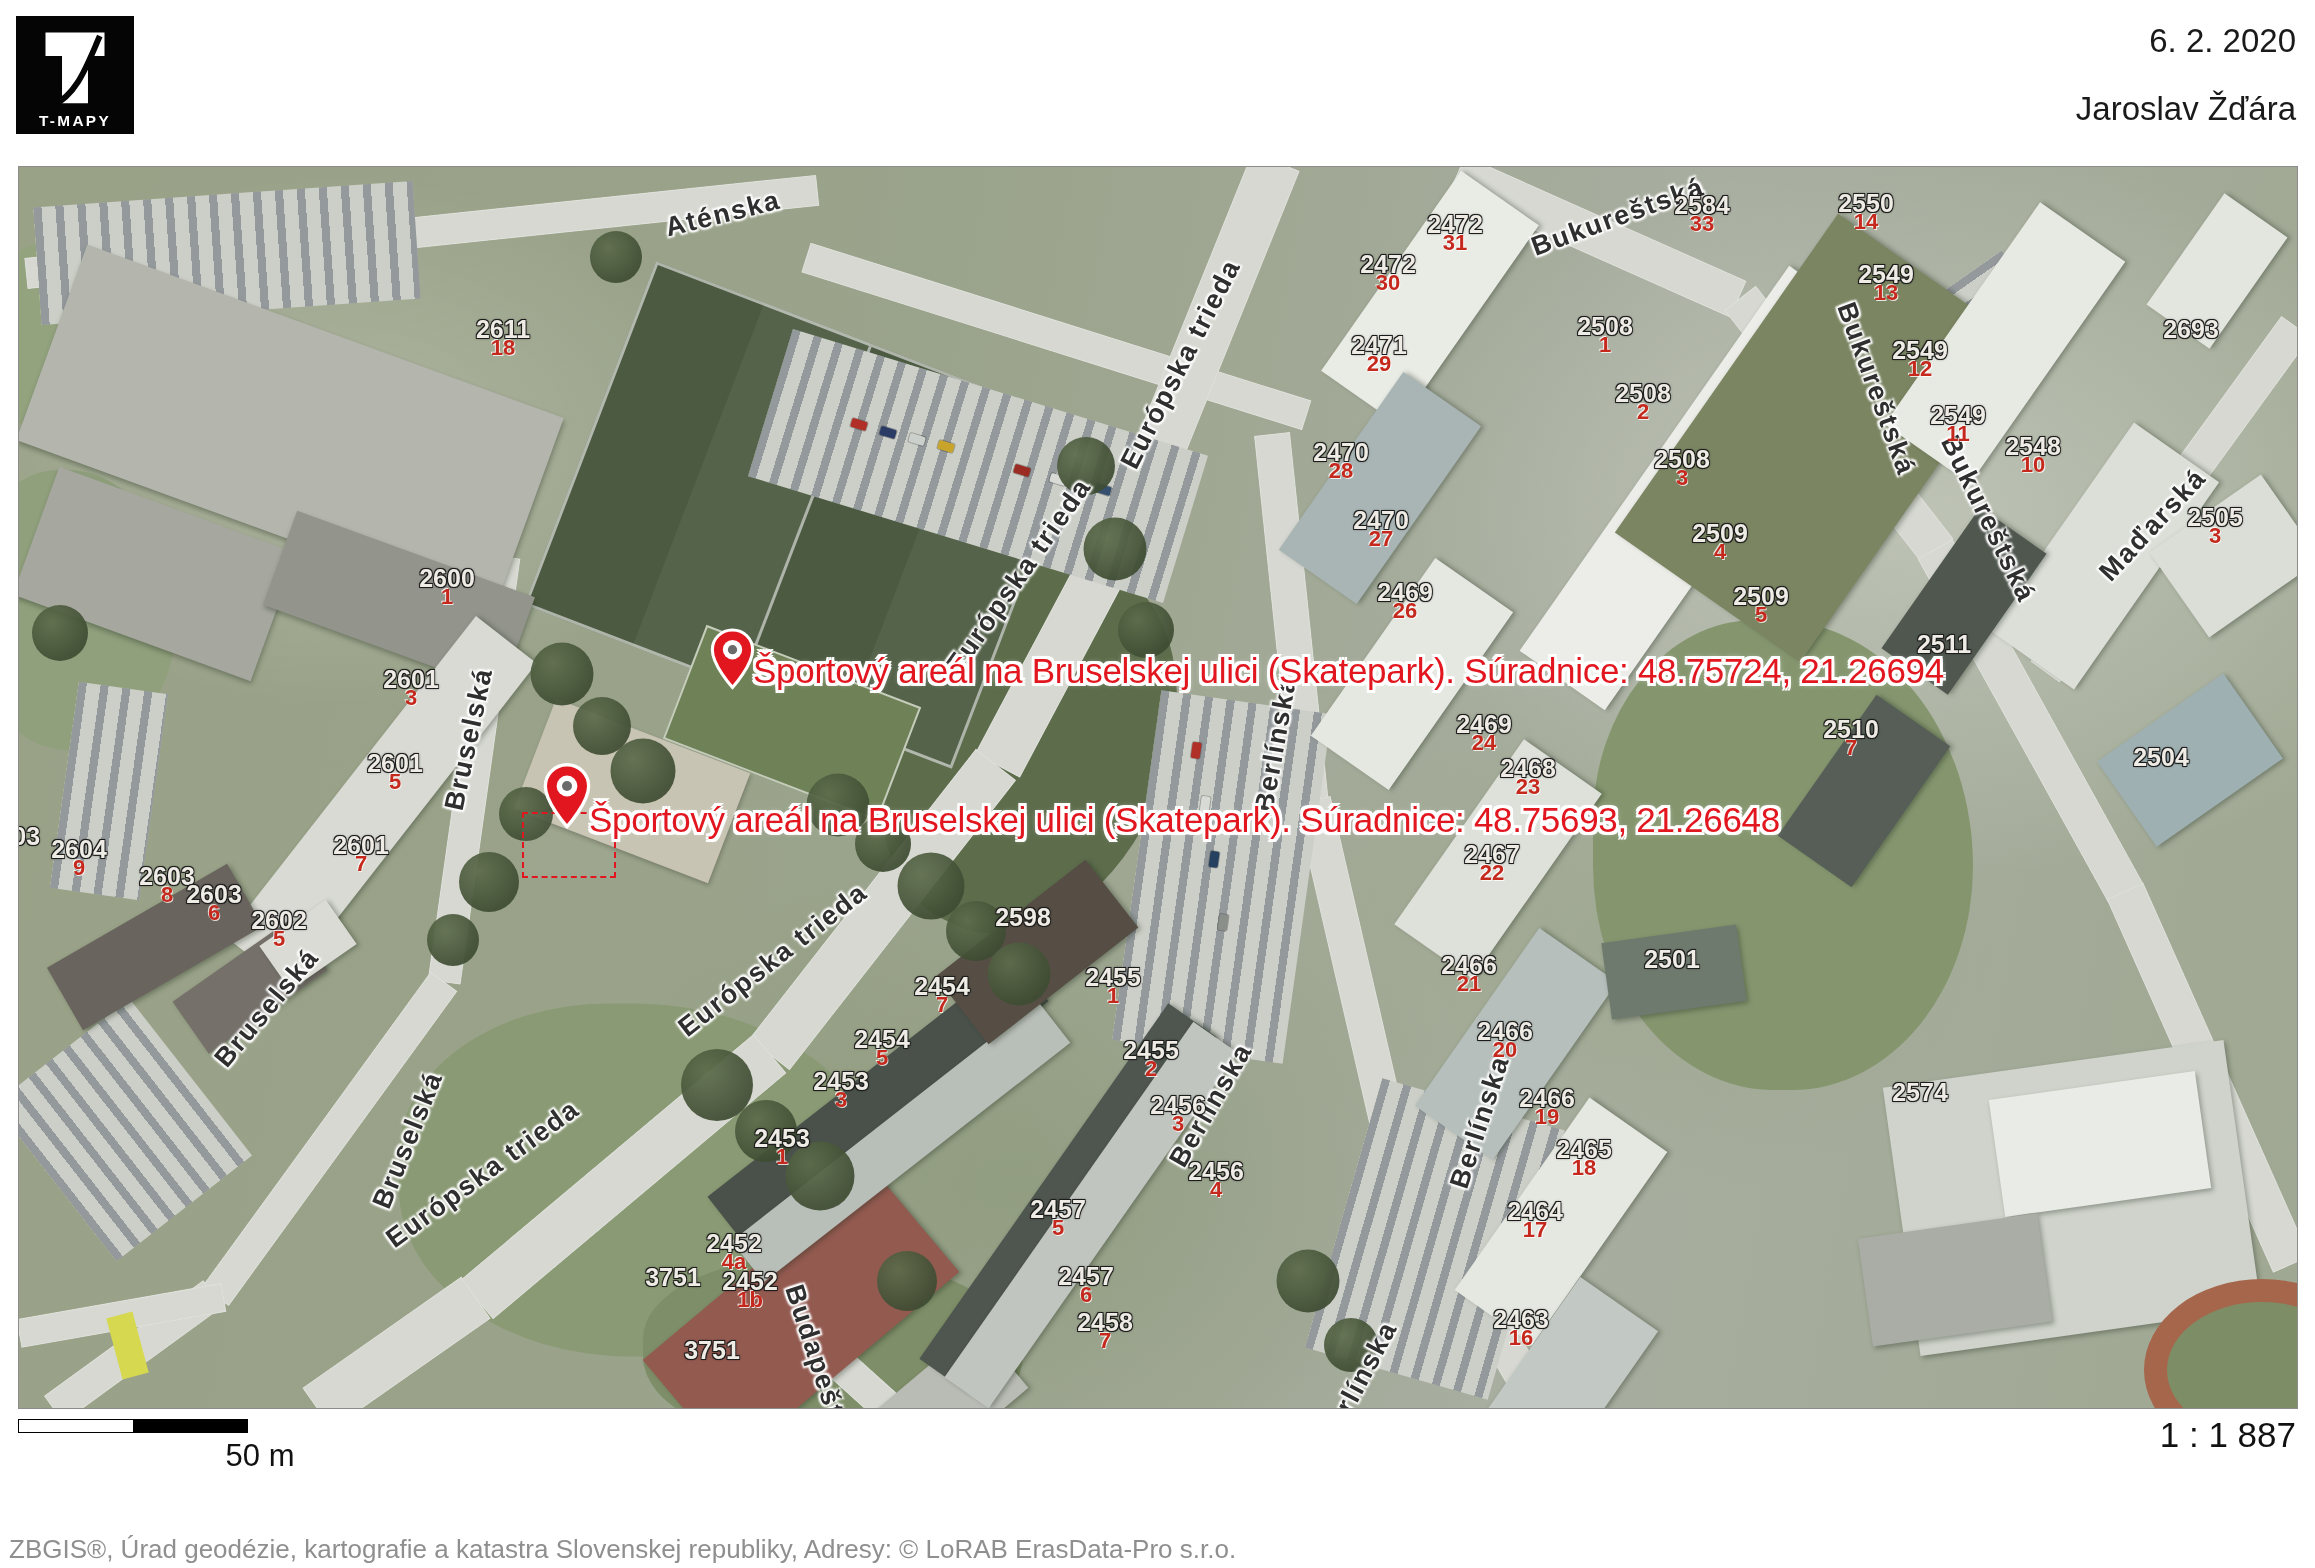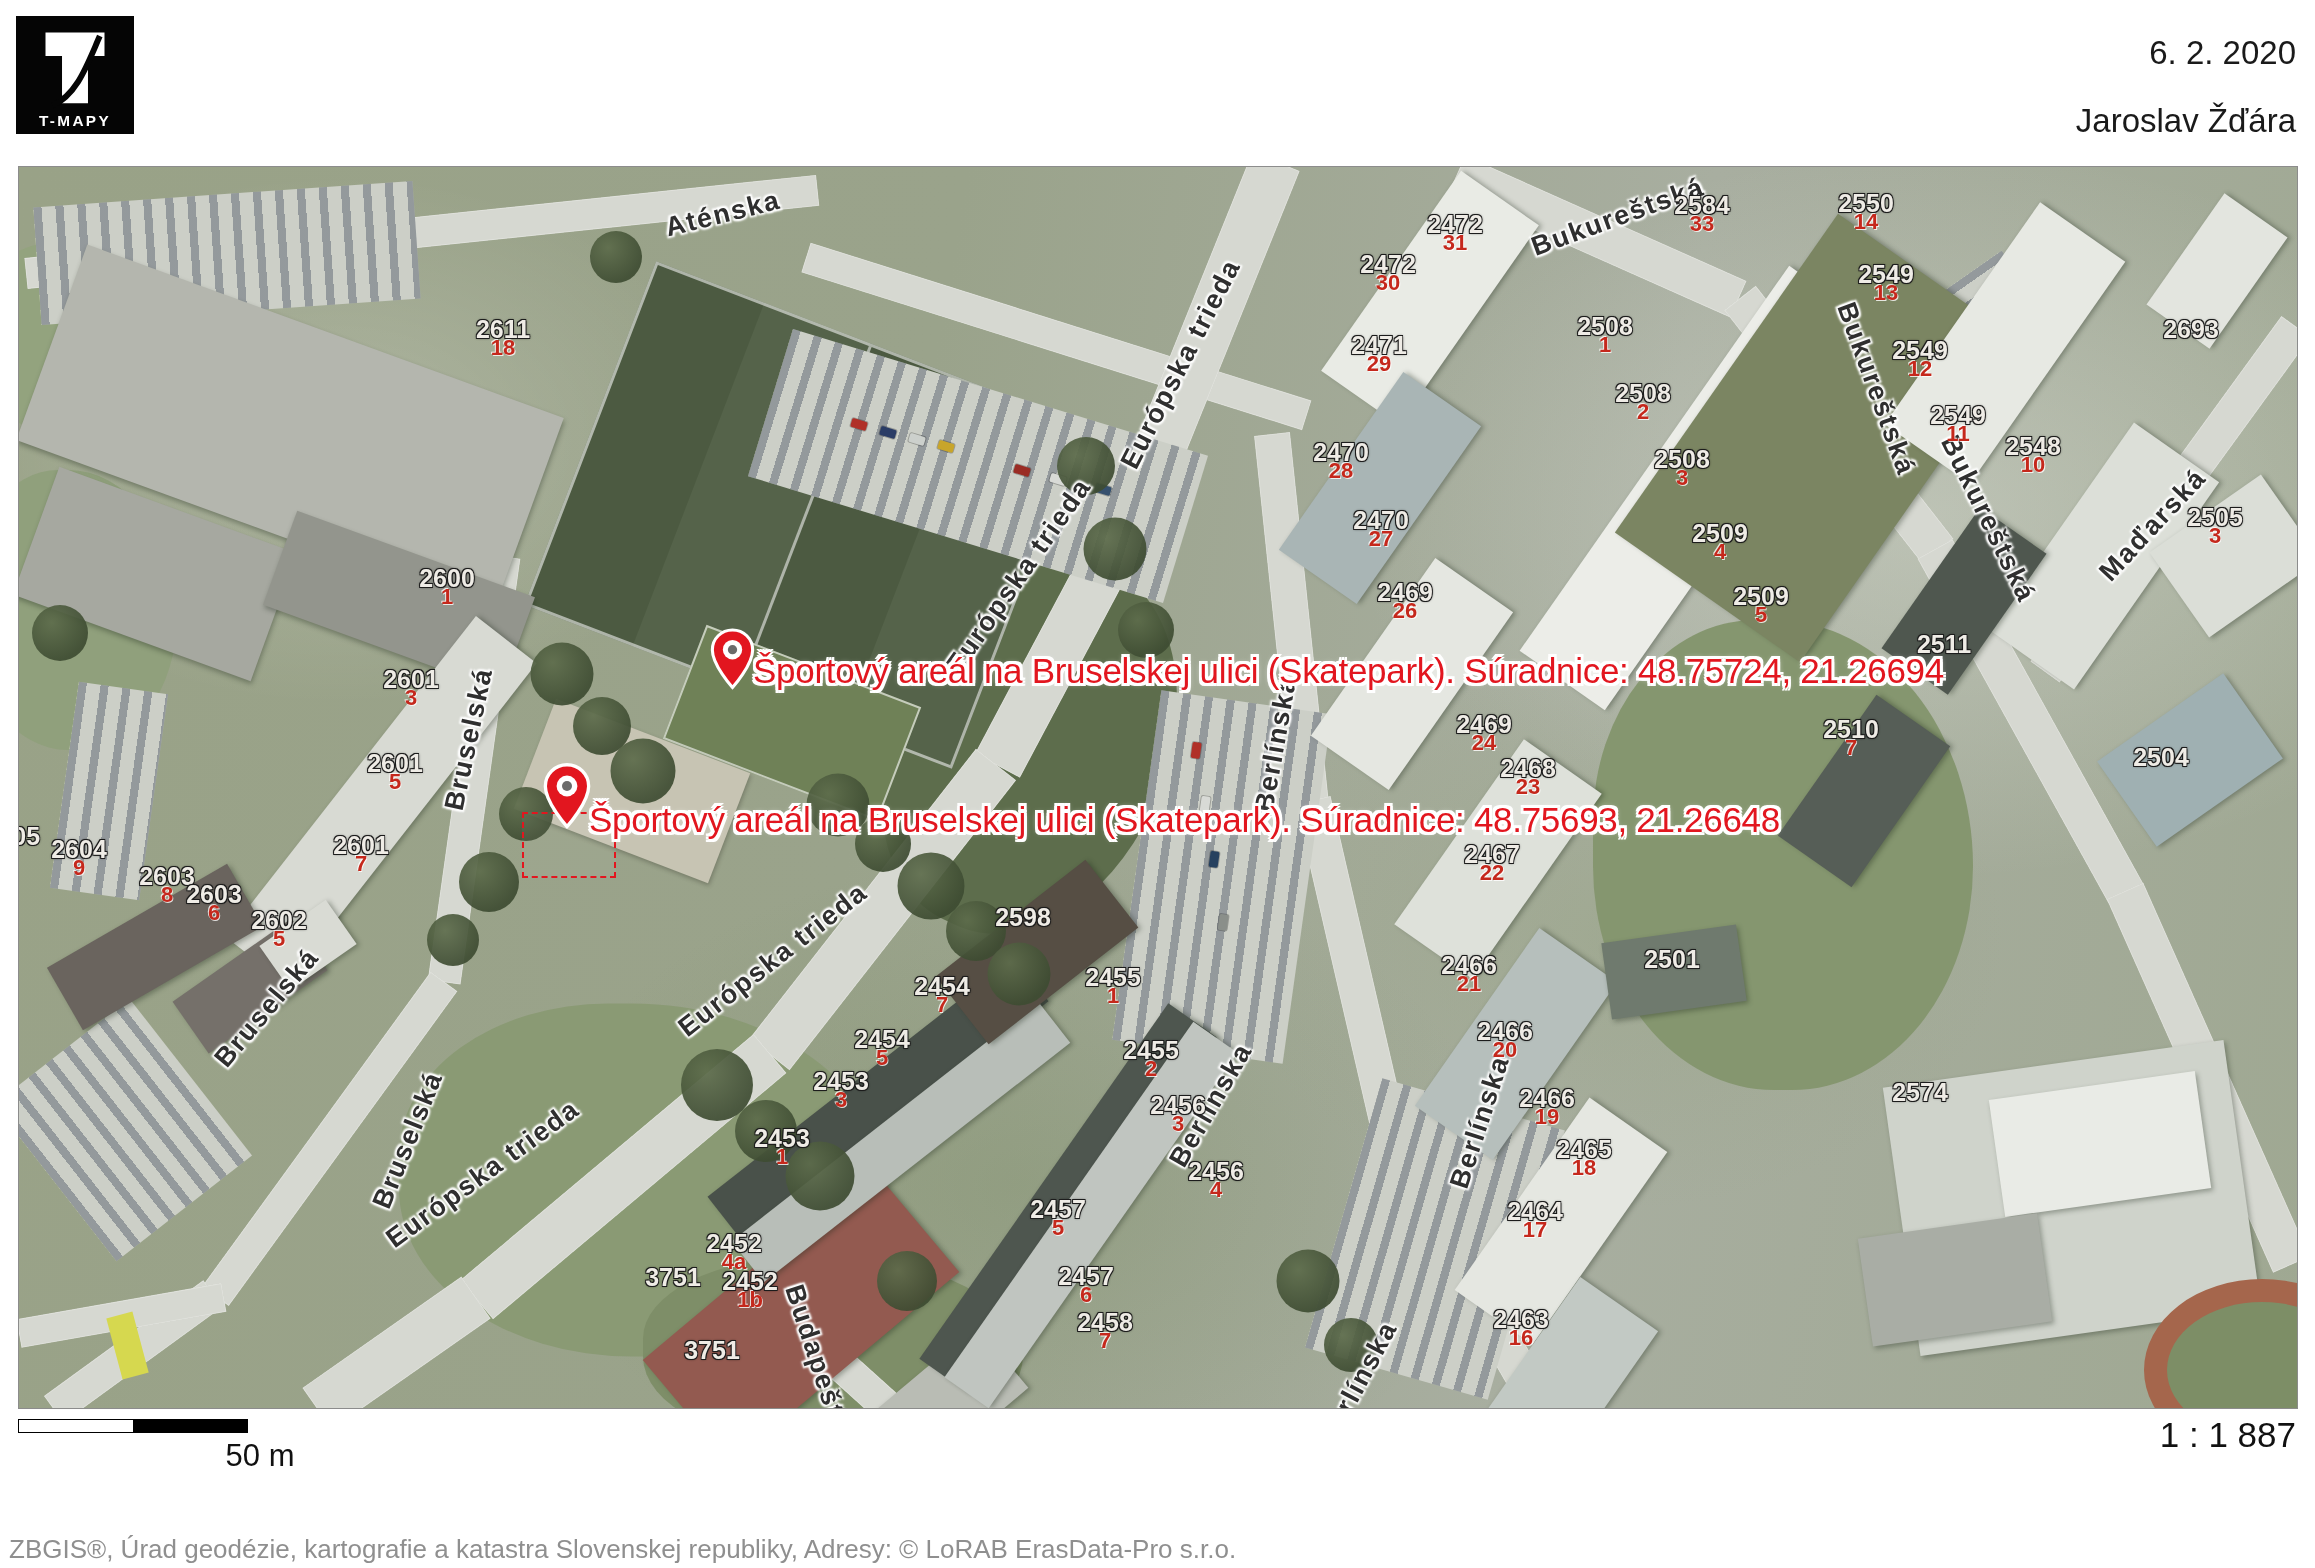--- a/index.html
+++ b/index.html
@@ -1,20 +1,20 @@
 <!DOCTYPE html>
 <html style="font-size:14.5px"><head>
 <meta charset="utf-8">
 <style>
   html,body{margin:0;padding:0;background:#fff;}
   #page{position:relative;width:2316px;height:1569px;background:#fff;overflow:hidden;
         font-family:"Liberation Sans",sans-serif;}
 
   
-  .hdr-date,.hdr-author{position:absolute;right:20px;color:#1a1a1a;font-size:33px;white-space:nowrap;margin-top:12px;}
+  .hdr-date,.hdr-author{position:absolute;right:20px;color:#1a1a1a;font-size:33px;white-space:nowrap;}
   .hdr-date{top:22px;}
   .hdr-author{top:90px;}
   #logo{position:absolute;left:16.3px;top:16.3px;width:118px;height:118px;}
 
   
   #map{position:absolute;left:18px;top:166px;width:2278px;height:1241px;border:1.8px solid #8c8c8c;
        overflow:hidden;
        background:
          radial-gradient(561px 380px at 14% 22%, rgba(255,255,255,.20), transparent 70%),
          radial-gradient(814px 507px at 84% 28%, rgba(228,231,223,.38), transparent 72%),
@@ -230,21 +230,21 @@
         </div>
         <div class="parcel" style="left: 376px; top: 606px;">
           <span class="pnum">2601</span>
           <span class="psub">5</span>
         </div>
         <div class="parcel" style="left: 342px; top: 688px;">
           <span class="pnum">2601</span>
           <span class="psub">7</span>
         </div>
         <div class="parcel" style="left: 7.2px; top: 669px;">
-          <span class="pnum">05</span>
+          <span class="pnum">03</span>
         </div>
         <div class="parcel" style="left: 60px; top: 692px;">
           <span class="pnum">2604</span>
           <span class="psub">9</span>
         </div>
         <div class="parcel" style="left: 148px; top: 719px;">
           <span class="pnum">2603</span>
           <span class="psub">8</span>
         </div>
         <div class="parcel" style="left: 195px; top: 737px;">

